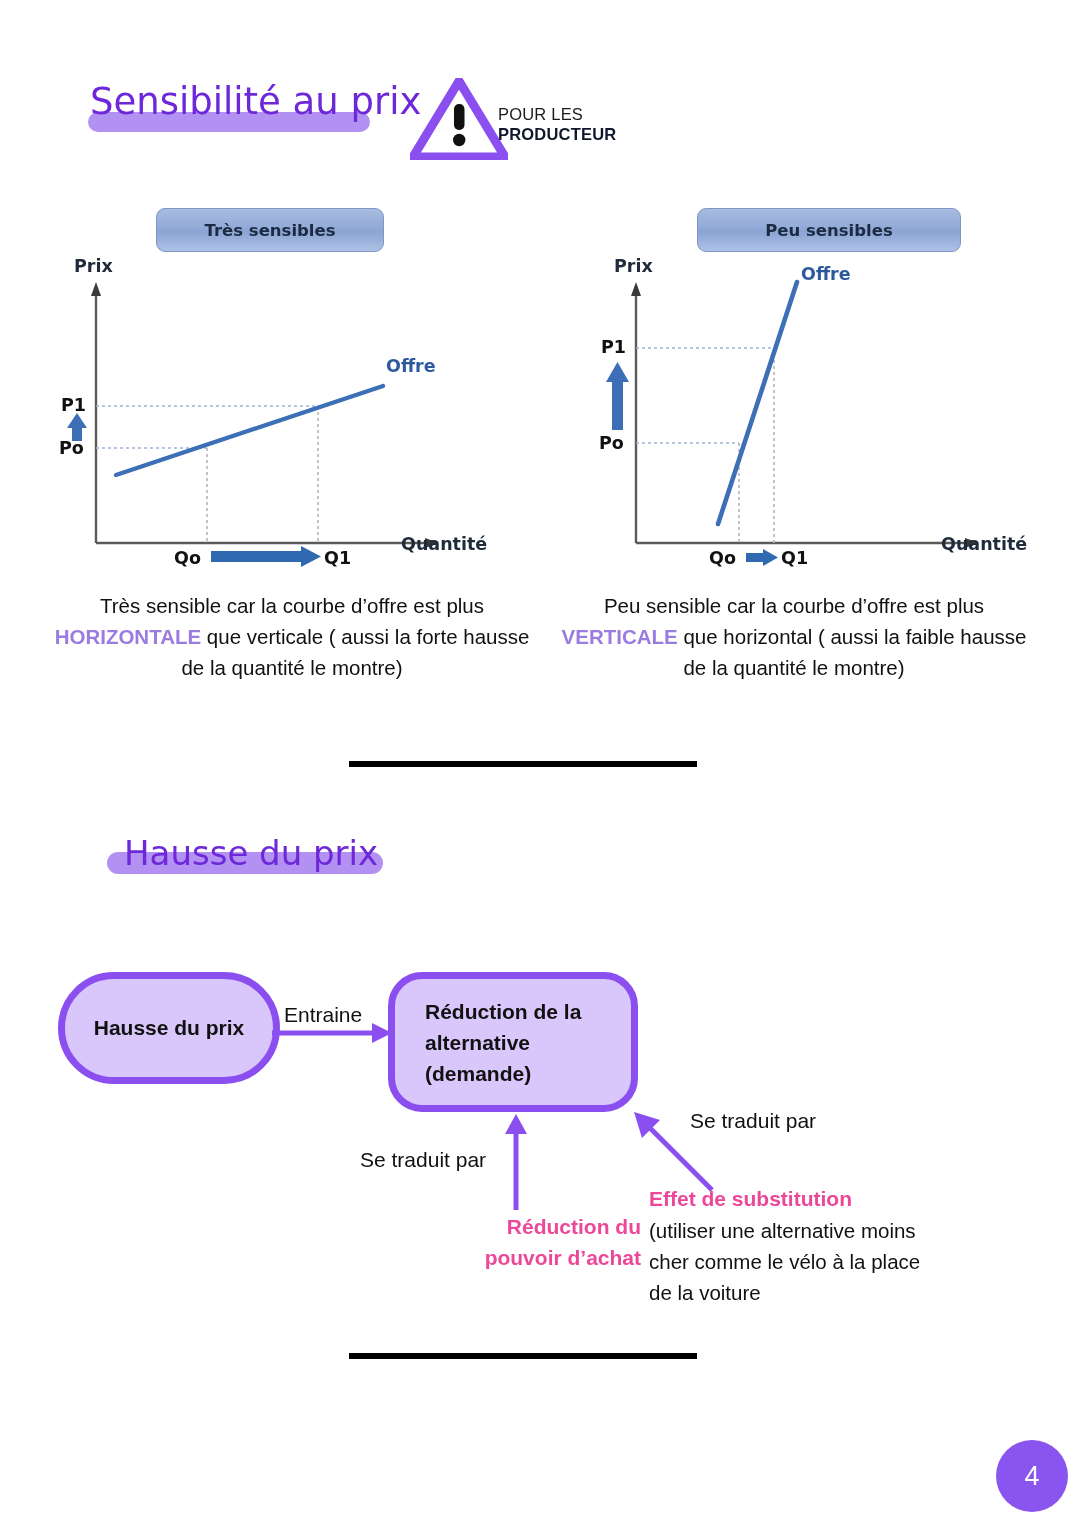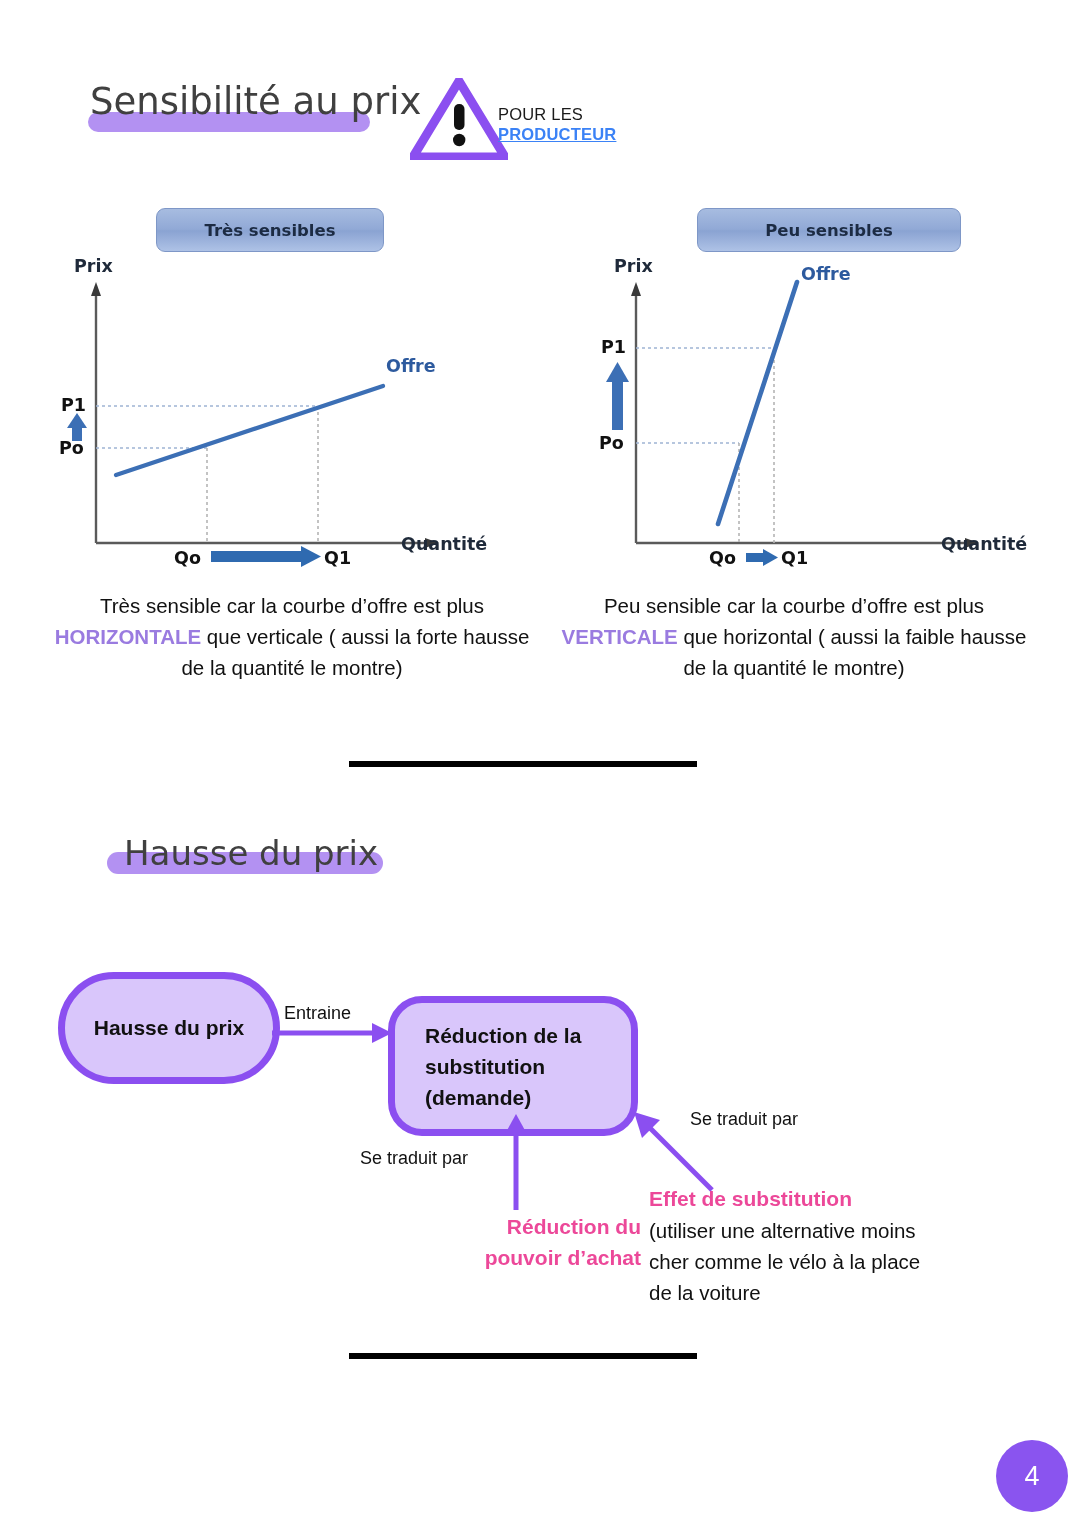--- a/index.html
+++ b/index.html
@@ -12,21 +12,21 @@
     position: relative;
     overflow: hidden;
   }
   .page { position: relative; width: 1080px; height: 1528px; }
 
   
   .hl-title {
     position: absolute;
     font-family: "DejaVu Sans", sans-serif;
     font-weight: 400;
-    color: #404040;
+    color: #6d28d9;
     white-space: nowrap;
     z-index: 3;
   }
   .hl-band {
     position: absolute;
     border-radius: 14px;
     background: #a882f0;
     opacity: .88;
     z-index: 2;
   }
@@ -36,22 +36,21 @@
   .warn-text {
     position: absolute;
     font-size: 16.5px;
     color: #1a1a1a;
     line-height: 20px;
     letter-spacing: .2px;
   }
   .warn-text .lead { display:block; }
   .warn-text .link {
     display: block;
-    color: #3b82f6;
-    text-decoration: underline;
+    color: #0f172a;
     font-weight: 700;
   }
 
   
   .chart-pill {
     position: absolute;
     height: 44px;
     border-radius: 9px;
     background: linear-gradient(180deg,#a7bce0 0%,#91a9d6 48%,#8aa3d2 52%,#aec2e6 100%);
     border: 1px solid #7e97c7;
@@ -90,25 +89,25 @@
     position: absolute;
     background: #d9c6fb;
     border: 7px solid #8b4ff0;
     display: flex;
     align-items: center;
     color: #111;
     font-weight: 700;
     font-family: "Liberation Sans", sans-serif;
   }
   .node.pill { border-radius: 56px; justify-content: center; font-size: 21px; }
-  .node.rect { border-radius: 34px; font-size: 21px; line-height: 31px; padding-left: 30px; margin-top: 24px; }
+  .node.rect { border-radius: 34px; font-size: 21px; line-height: 31px; padding-left: 30px; }
 
   .flow-label {
     position: absolute;
-    font-size: 18px;
+    font-size: 21px;
     color: #111;
   }
   .flow-accent {
     position: absolute;
     font-size: 21px;
     font-weight: 700;
     color: #ec4899;
     line-height: 31px;
   }
   .flow-body {
@@ -255,21 +254,21 @@
 
   <svg class="flow-arrow" style="left:272px; top:1018px;" width="124" height="30" viewBox="0 0 124 30">
     <line x1="0" y1="15" x2="104" y2="15" stroke="#8b4ff0" stroke-width="5"></line>
     <path d="M120 15 L100 5 L100 25 Z" fill="#8b4ff0"></path>
   </svg>
   <div class="flow-label" style="left:284px; top:1003px;">Entraine</div>
 
   <div class="node rect" style="left:388px; top:972px; width:250px; height:140px;">
     <div>
       <div>Réduction de la</div>
-      <div>substitution</div>
+      <div>alternative</div>
       <div>(demande)</div>
     </div>
   </div>
 
   <svg class="flow-arrow" style="left:500px; top:1110px;" width="32" height="100" viewBox="0 0 32 100">
     <line x1="16" y1="100" x2="16" y2="20" stroke="#8b4ff0" stroke-width="5"></line>
     <path d="M16 4 L27 24 L5 24 Z" fill="#8b4ff0"></path>
   </svg>
   <div class="flow-label" style="left:360px; top:1148px;">Se traduit par</div>
 

